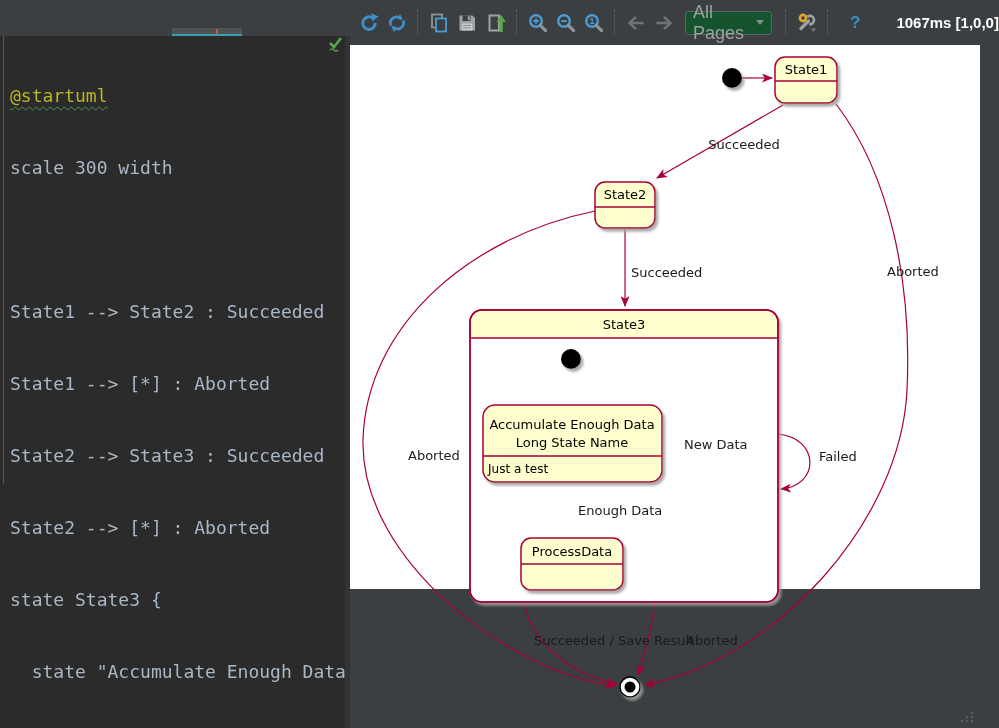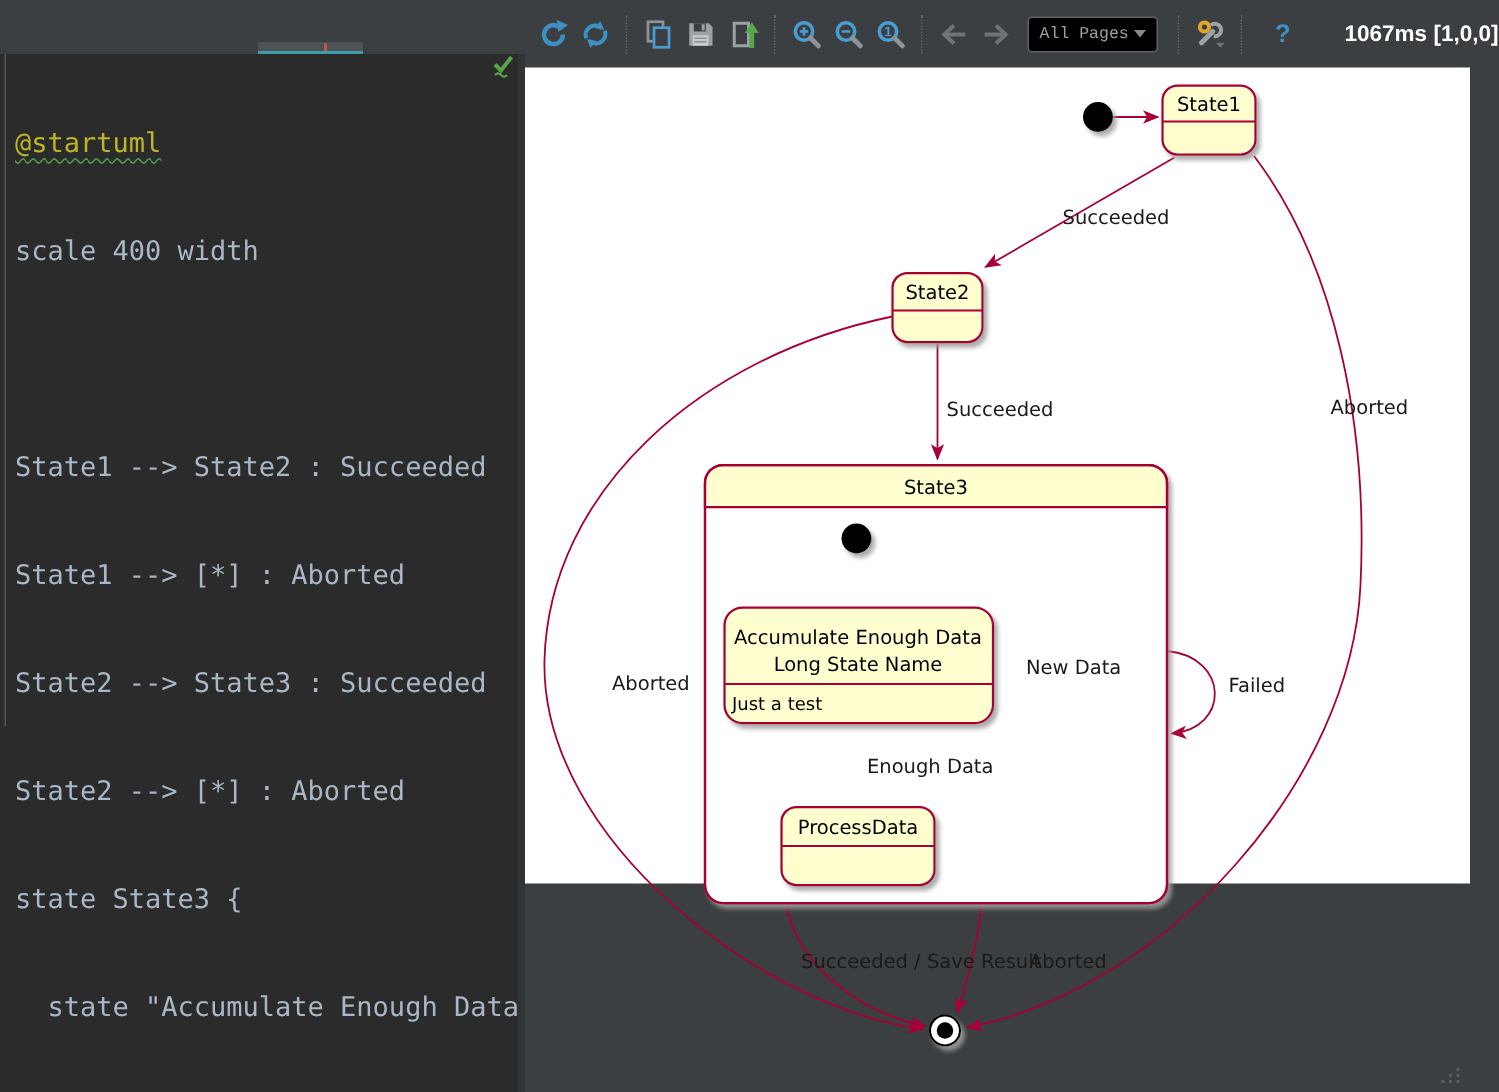--- a/index.html
+++ b/index.html
@@ -24,23 +24,23 @@
   .line.meta{color:#BBB529;text-decoration:underline wavy #4C9A4C 1px;text-underline-offset:4px;}
   .check-icon{position:absolute;left:326px;top:6px;width:20px;height:20px;}
 
   
   .preview-pane{position:absolute;left:350px;top:0;width:649px;height:728px;background:#3C3F41;}
   .toolbar{position:absolute;left:0;top:0;width:649px;height:45px;display:flex;
     align-items:center;padding-left:6px;box-sizing:border-box;gap:2px;}
   .tb-btn{width:28px;height:28px;display:flex;align-items:center;justify-content:center;
     background:none;border:none;padding:0;cursor:pointer;}
   .tb-sep{width:1px;height:26px;border-left:1px dotted #5F6365;margin:0 5px;}
-  .combo{width:92px;height:24px;background:#000000;border:1px solid #5E6262;border-radius:3px;
-    color:#9CA0A2;font-size:11px;display:flex;align-items:center;justify-content:space-between;
-    padding:0 7px;margin:0 6px;box-sizing:border-box;cursor:default;font-family:Liberation Mono, monospace;}
+  .combo{width:92px;height:24px;background:#14532d;border:1px solid #5E6262;border-radius:3px;
+    color:#9CA0A2;font-size:18px;display:flex;align-items:center;justify-content:space-between;
+    padding:0 7px;margin:0 6px;box-sizing:border-box;cursor:default;}
   .combo-caret{width:0;height:0;border-left:4px solid transparent;border-right:4px solid transparent;
     border-top:5px solid #888C8E;}
   .help{color:#3D8FC4;font-weight:bold;font-size:17px;margin:0 8px;cursor:pointer;background:none;border:none;}
   .status{color:#ffffff;font-weight:bold;font-size:15px;margin-left:20px;white-space:nowrap;}
   .canvas{position:absolute;left:0;top:45px;width:630px;height:544px;background:#FFFFFF;}
   .grip{position:absolute;right:26px;bottom:6px;width:12px;height:10px;opacity:.5;}
   .grip i{display:block;width:2px;height:2px;background:#7A7E80;position:absolute;}
 </style>
 </head>
 <body>
@@ -51,21 +51,21 @@
     <div class="tab-strip">
       <div class="tab-active">
         <span class="tab-tick"></span>
       </div>
     </div>
     <div class="caret-guide"></div>
     <div class="editor-scrollcol"></div>
 
     <div class="code">
       <div class="line meta">@startuml</div>
-      <div class="line">scale 400 width</div>
+      <div class="line">scale 300 width</div>
       <div class="line"></div>
       <div class="line">State1 --&gt; State2 : Succeeded</div>
       <div class="line">State1 --&gt; [*] : Aborted</div>
       <div class="line">State2 --&gt; State3 : Succeeded</div>
       <div class="line">State2 --&gt; [*] : Aborted</div>
       <div class="line">state State3 {</div>
       <div class="line">  state "Accumulate Enough Data</div>
       
       
       

